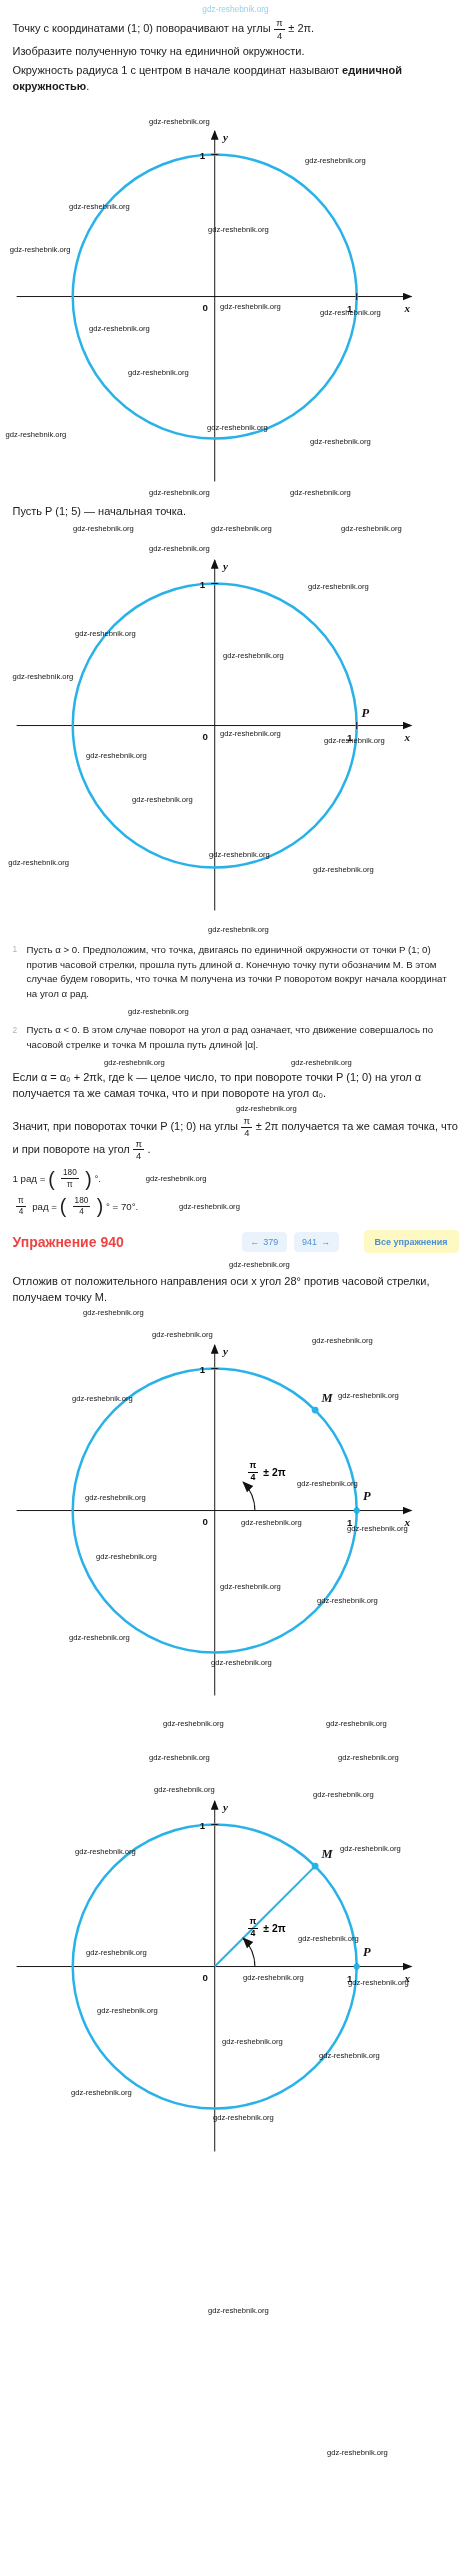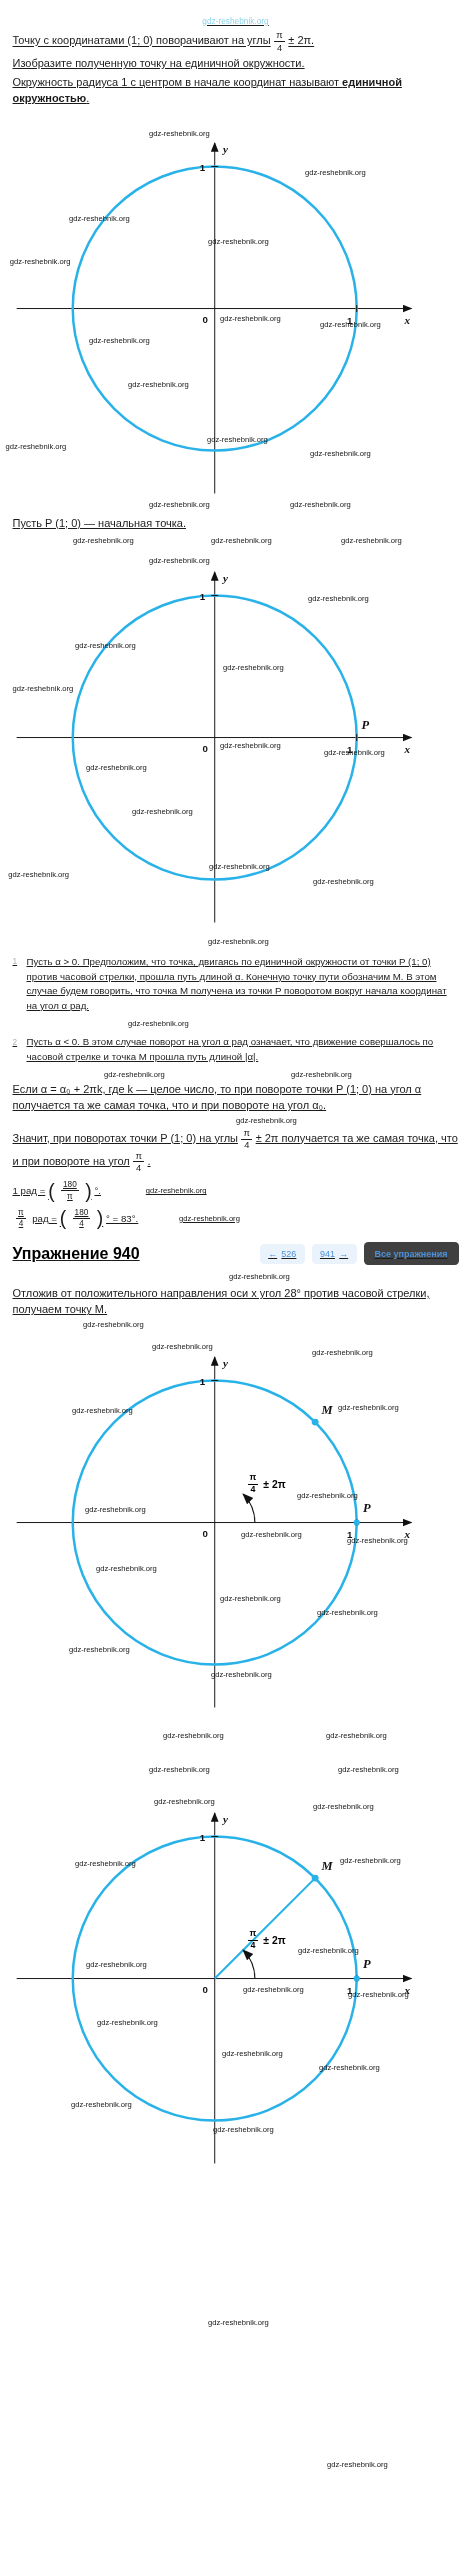--- a/index.html
+++ b/index.html
@@ -1,18 +1,18 @@
 <!DOCTYPE html>
 <html style="font-size:11px"><head>
 <meta charset="utf-8">
 <style>
   * { margin:0; padding:0; box-sizing:border-box; }
   html,body { background:#ffffff; }
   body { width:471px; font-family:"Liberation Sans", sans-serif; color:#1c1c1c; }
-  .page { position:relative; width:471px; min-height:2576px; padding-top:16px; overflow:hidden;text-decoration:underline; }
+  .page { position:relative; width:471px; min-height:2576px; padding-top:4px; overflow:hidden; }
 
   .topwm { text-align:center; font-size:8.3px; color:#8fd3ea; margin-bottom:4.2px; }
 
   .text { font-size:11px; line-height:1.5; padding:0 12.5px; margin:2.1px 0; }
   .text b { font-weight:700; }
 
   
   .frac { display:inline-block; vertical-align:middle; text-align:center; line-height:1.1;
           font-size:0.85em; margin:0 3.5px; }
   .frac .fnum { display:block; border-bottom:0.7px solid #1c1c1c; padding:0 2.1px 0.7px; }
@@ -36,26 +36,26 @@
   
   .list-item { display:flex; padding:0 12.5px; margin:5.5px 0; }
   .li-num { width:14px; flex:0 0 14px; font-size:8.3px; color:#a9b3ba; padding-top:1.4px; }
   .li-text { flex:1; font-size:9.7px; line-height:1.5; }
 
   
   .formula { display:flex; align-items:center; padding:0 12.5px; margin:7px 0; font-size:9.7px; gap:2.8px; flex-wrap:wrap; }
 
   
   .ex-bar { display:flex; align-items:center; padding:0 12.5px; margin:14px 0 7px; }
-  .ex-title { font-size:16px; font-weight:700; color:#000000; }
+  .ex-title { font-size:14px; font-weight:700; color:#ef4444; }
   .ex-nav { margin-left:auto; display:flex; align-items:center; gap:7px; }
   .pill { border:none; background:#eaf3fb; color:#4a90d9; font-family:"Liberation Sans",sans-serif;
           font-size:9px; padding:4.9px 8.3px; border-radius:4.2px; cursor:pointer;
           display:flex; align-items:center; gap:4.2px; }
-  .pill-all { background:#404040; font-weight:700; margin-left:0; padding:6.2px 11px; }
+  .pill-all { background:#fef9c3; font-weight:700; margin-left:18px; padding:6.2px 11px; }
 
   .bottom-row1 { margin-top:149px; }
   .bottom-row2 { margin-top:128px; }
 </style>
 </head>
 <body>
 
 <div class="page">
 
   <div class="topwm">
@@ -101,21 +101,21 @@
     <span class="wm" style="left:207px;top:310px">gdz-reshebnik.org</span>
     <span class="wm" style="left:5.5px;top:317px">gdz-reshebnik.org</span>
     <span class="wm" style="left:310px;top:324px">gdz-reshebnik.org</span>
   </div>
 
   <div class="wm-row">
     <span class="wm" style="left:149px;top:1.4px">gdz-reshebnik.org</span>
     <span class="wm" style="left:290px;top:1.4px">gdz-reshebnik.org</span>
   </div>
 
-  <p class="text">Пусть P (1; 0) — начальная точка.</p>
+  <p class="text">Пусть P (1; 5) — начальная точка.</p>
 
   <div class="wm-row">
     <span class="wm" style="left:73px;top:2.8px">gdz-reshebnik.org</span>
     <span class="wm" style="left:211px;top:2.8px">gdz-reshebnik.org</span>
     <span class="wm" style="left:341px;top:2.8px">gdz-reshebnik.org</span>
   </div>
 
   <div class="diagram" style="margin-top:7px">
     <svg width="471" height="374" viewBox="0 0 680 540">
       <defs>
@@ -199,30 +199,30 @@
         <span class="fnum">π</span>
         <span class="fden">4</span>
       </span>
       <span>рад =</span>
     <span class="paren">(</span>
       <span class="frac">
         <span class="fnum">180</span>
         <span class="fden">4</span>
       </span>
       <span class="paren">)</span>
-      <span>° = 83°.</span>
+      <span>° = 70°.</span>
     <span class="wm-inline" style="margin-left:38px">gdz-reshebnik.org</span>
   </div>
 
   <div class="ex-bar">
     <h2 class="ex-title">Упражнение 940</h2>
     <div class="ex-nav">
       <button class="pill">
         <span>←</span>
-        <span>526</span>
+        <span>379</span>
       </button>
       <button class="pill">
         <span>941</span>
         <span>→</span>
       </button>
       <button class="pill pill-all">Все упражнения</button>
     </div>
   </div>
 
   <div class="wm-row" style="height:11px">

